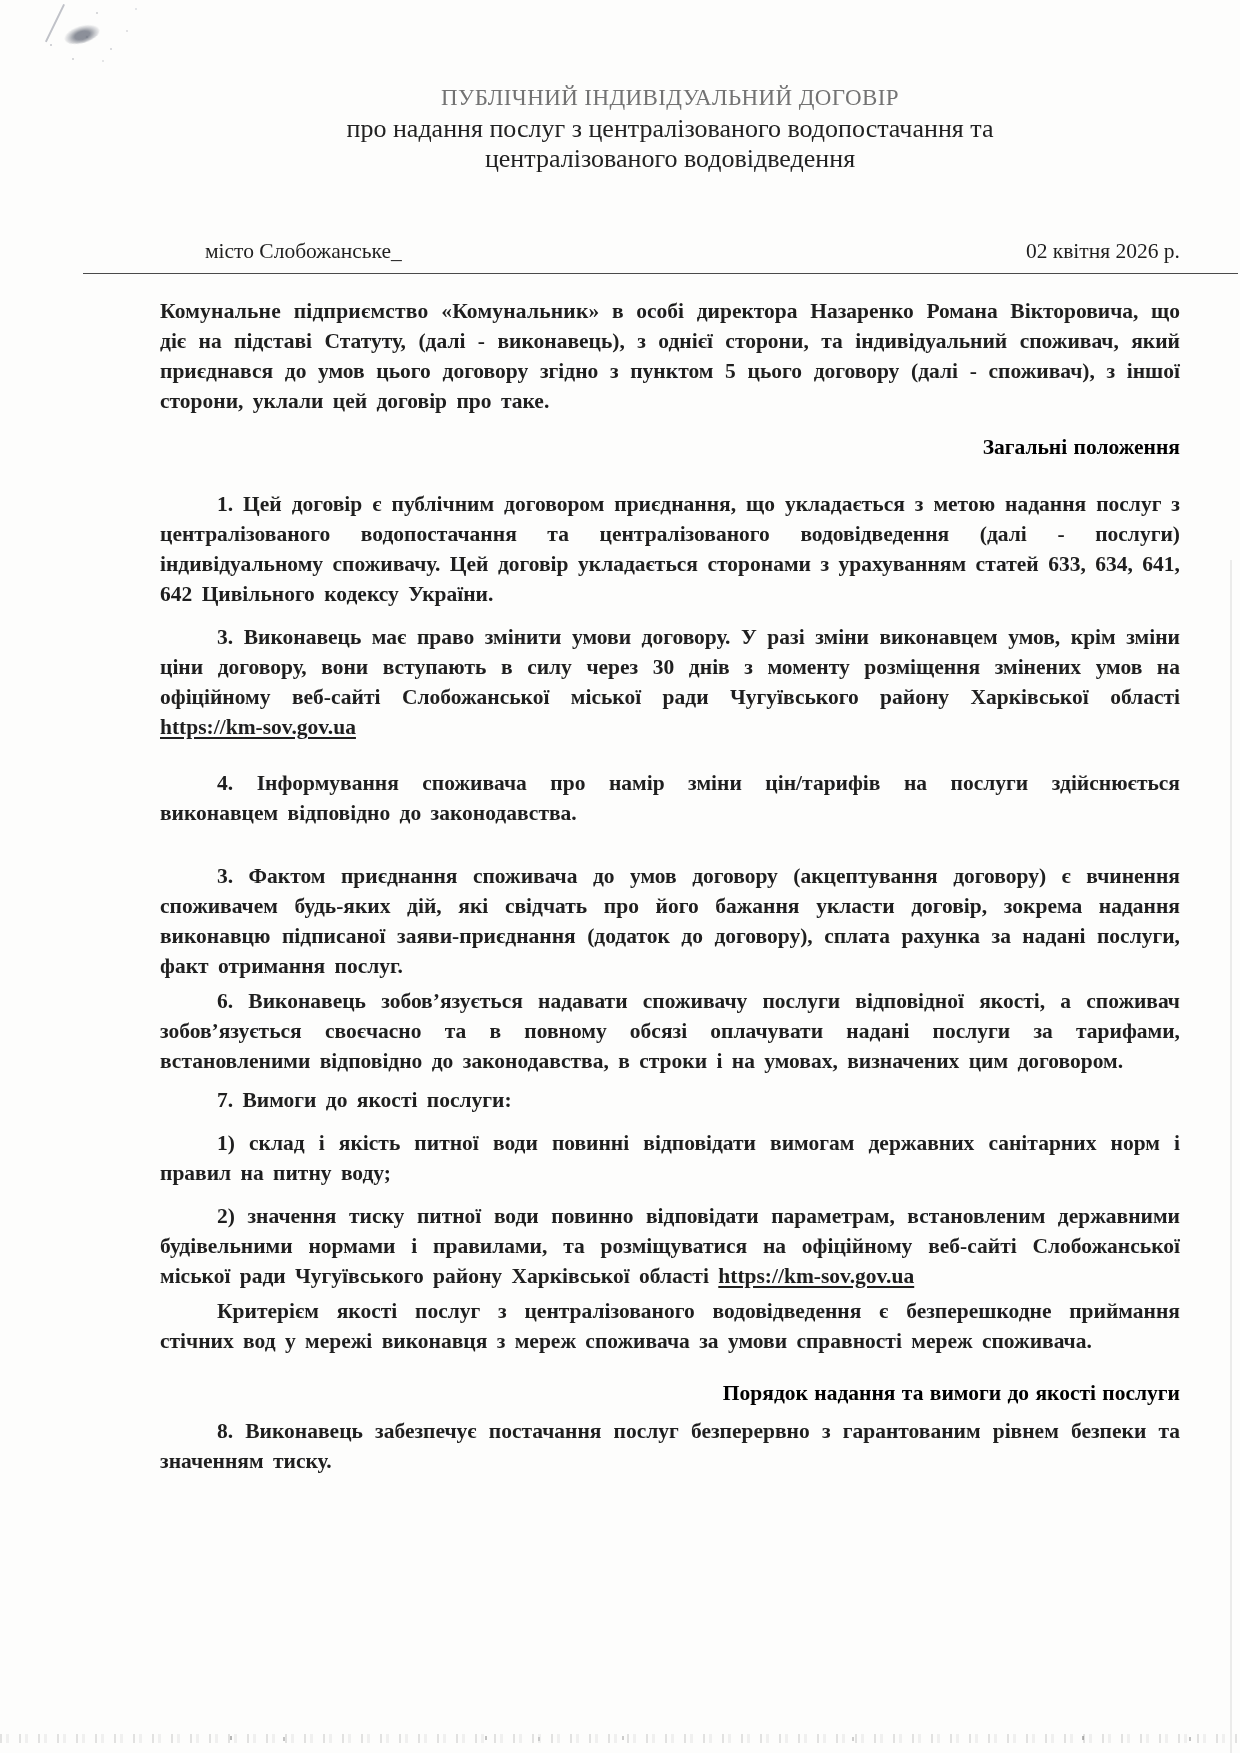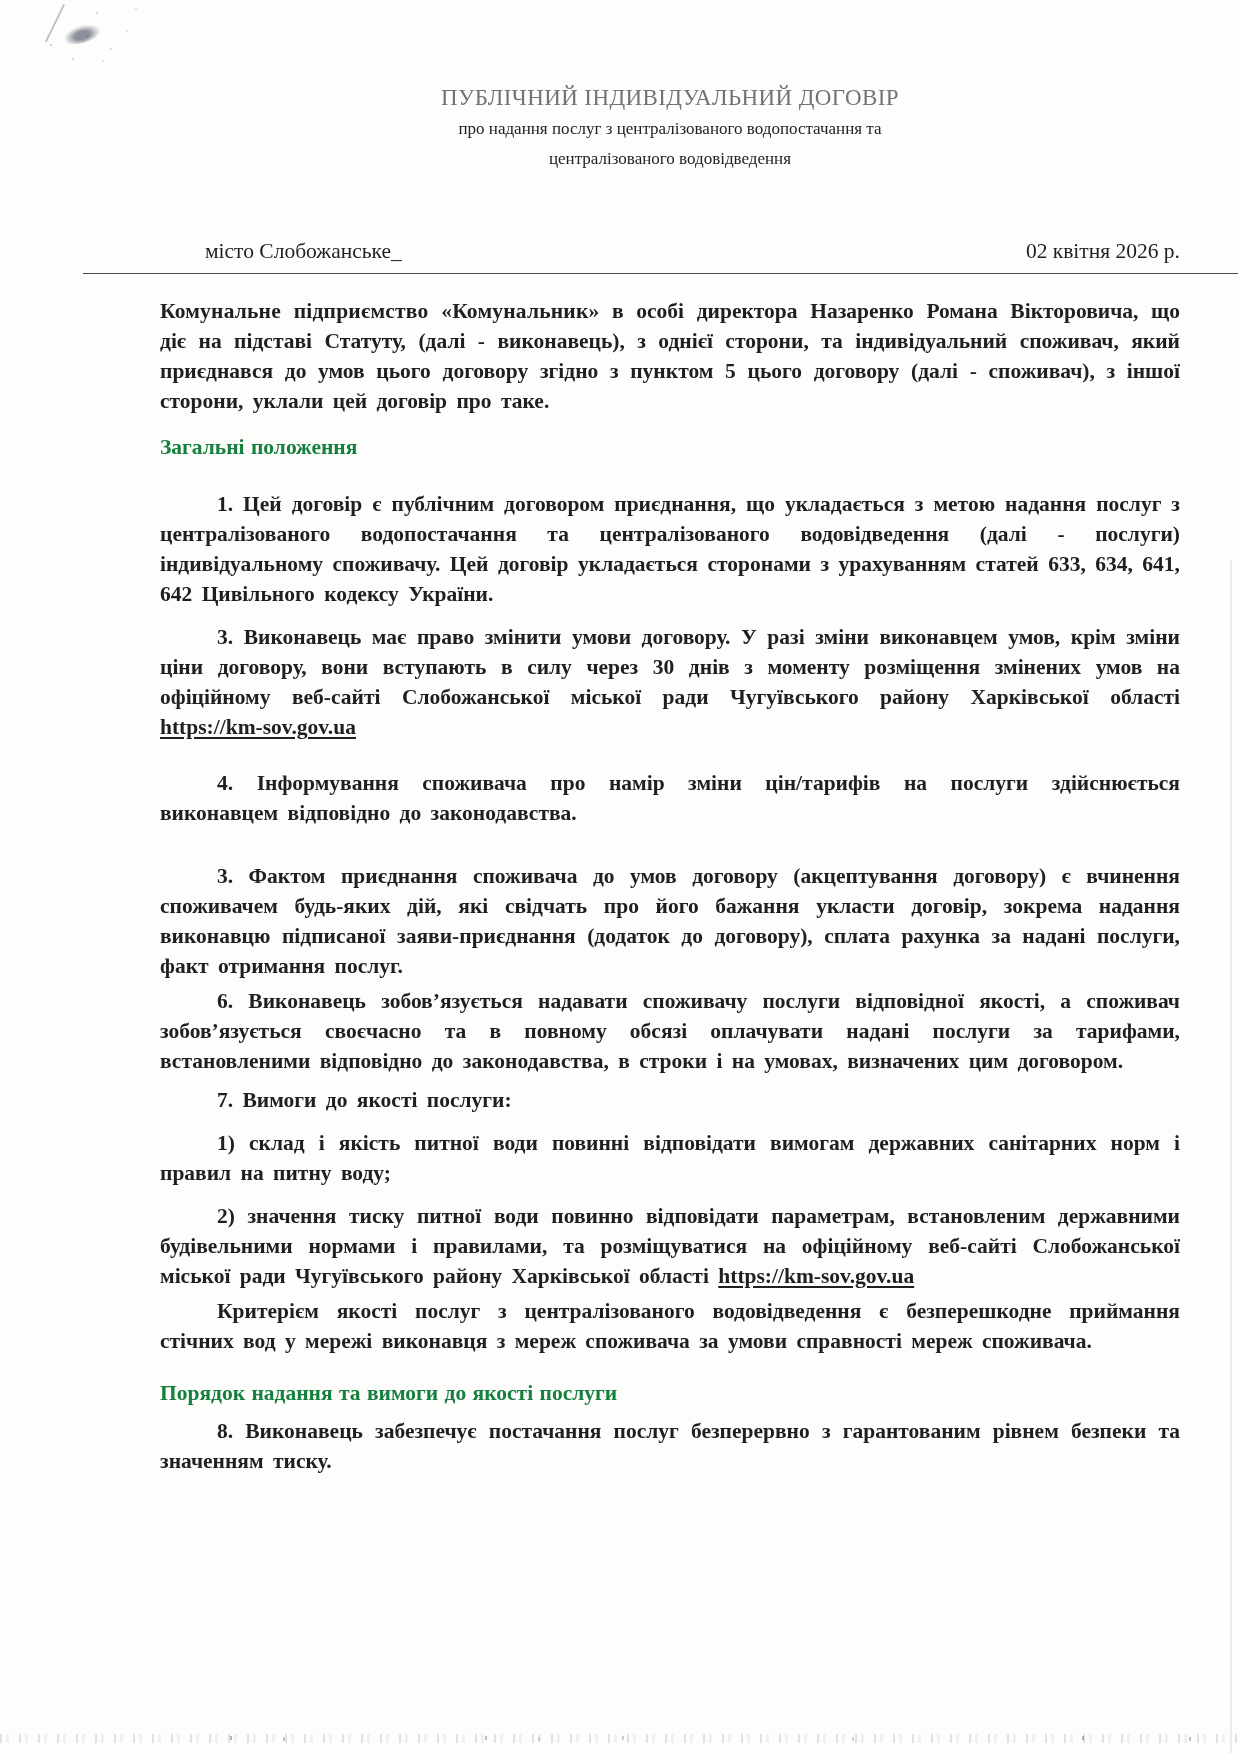--- a/index.html
+++ b/index.html
@@ -13,30 +13,30 @@
     color:#1f1f1f;
     font-size:21.5px;
     line-height:30px;
     overflow:hidden;
   }
   .doc-title{
     font-size:23px;line-height:32px;
     text-align:center;letter-spacing:.4px;
     font-weight:400;color:#737373;
   }
-  .doc-subtitle{font-size:17px;line-height:30px;text-align:center;color:#222;}
+  .doc-subtitle{font-size:26px;line-height:30px;text-align:center;color:#222;}
   .meta-row{display:flex;justify-content:space-between;margin-top:62px;}
   .city{margin-left:45px;}
   .rule{height:0;border-top:1.5px solid #4a4a4a;margin:7px -58px 0 -77px;}
   .para{margin:0;text-align:justify;word-spacing:4px;font-weight:bold;}
   .indent{text-indent:57px;}
   .preamble{margin-top:22px;}
   .sec-heading{
     font-size:21.5px;line-height:30px;font-weight:700;
-    text-align:left;margin:0;word-spacing:1px;color:#15803d;
+    text-align:right;margin:0;word-spacing:1px;color:#000000;
   }
   .doc-link{color:inherit;text-decoration:underline;text-underline-offset:3px;cursor:pointer;}
   strong{letter-spacing:.2px;}
 
   .mt2{margin-top:2px}.mt5{margin-top:5px}.mt8{margin-top:8px}.mt9{margin-top:9px}
   .mt13{margin-top:13px}.mt16{margin-top:16px}.mt22{margin-top:22px}.mt23{margin-top:23px}
   .mt26{margin-top:26px}.mt27{margin-top:27px}.mt33{margin-top:33px}
 
   
   .smudge{position:absolute;left:38px;top:0;width:110px;height:75px;pointer-events:none;}

